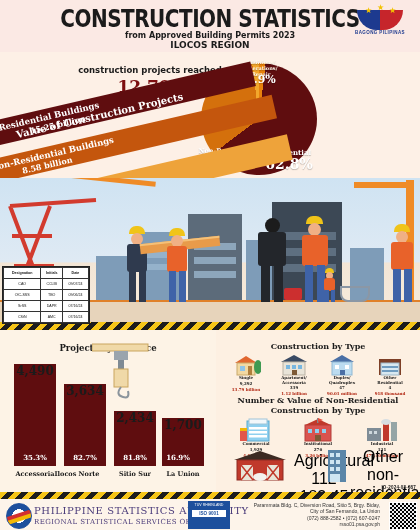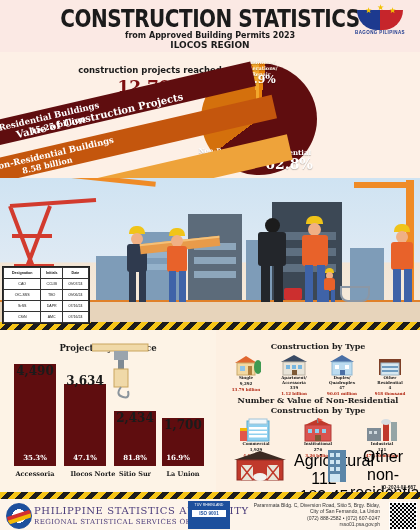--- a/index.html
+++ b/index.html
@@ -316,23 +316,23 @@
       <span>Projects by Province</span>
     </div>
 
     <div class="barwrap">
       <div class="bar" style="left:14px;width:42px;height:102px;"></div>
       <div class="bar-val" style="left:14px;top:6px;width:42px;">4,490</div>
       <div class="bar-pct" style="left:14px;width:42px;">35.3%</div>
       <div class="bar-name" style="left:6px;width:58px;">Accessoria</div>
 
       <div class="bar" style="left:64px;width:42px;height:82px;"></div>
-      <div class="bar-val" style="left:64px;top:16px;width:42px;">3,634</div>
-      <div class="bar-pct" style="left:64px;width:42px;">47.1%</div>
-      <div class="bar-name" style="left:66px;width:54px;">Ilocos Norte</div>
+      <div class="bar-val" style="left:64px;top:26px;width:42px;">3,634</div>
+      <div class="bar-pct" style="left:64px;width:42px;">82.7%</div>
+      <div class="bar-name" style="left:50px;width:54px;">Ilocos Norte</div>
 
       <div class="bar" style="left:114px;width:42px;height:55px;"></div>
       <div class="bar-val" style="left:114px;top:53px;width:42px;">2,434</div>
       <div class="bar-pct" style="left:114px;width:42px;">81.8%</div>
       <div class="bar-name" style="left:110px;width:50px;">Sitio Sur</div>
 
       <div class="bar" style="left:162px;width:42px;height:48px;"></div>
       <div class="bar-val" style="left:162px;top:60px;width:42px;">1,700</div>
       <div class="bar-pct" style="left:162px;width:32px;">16.9%</div>
       <div class="bar-name" style="left:158px;width:50px;">La Union</div>

